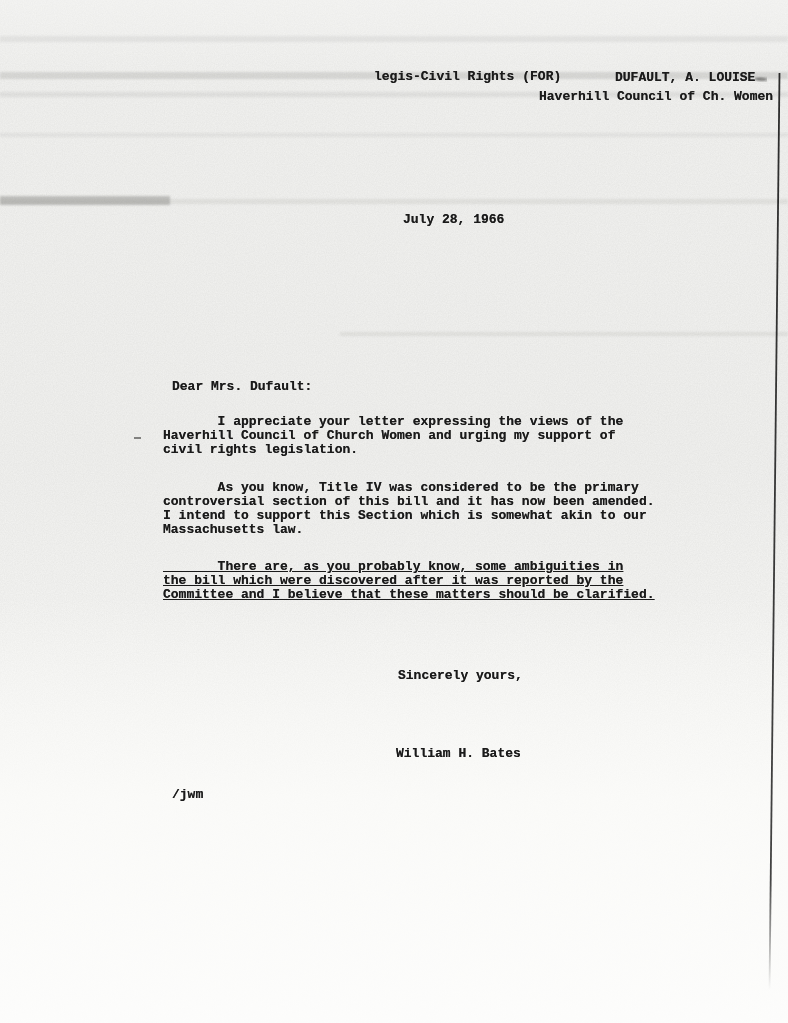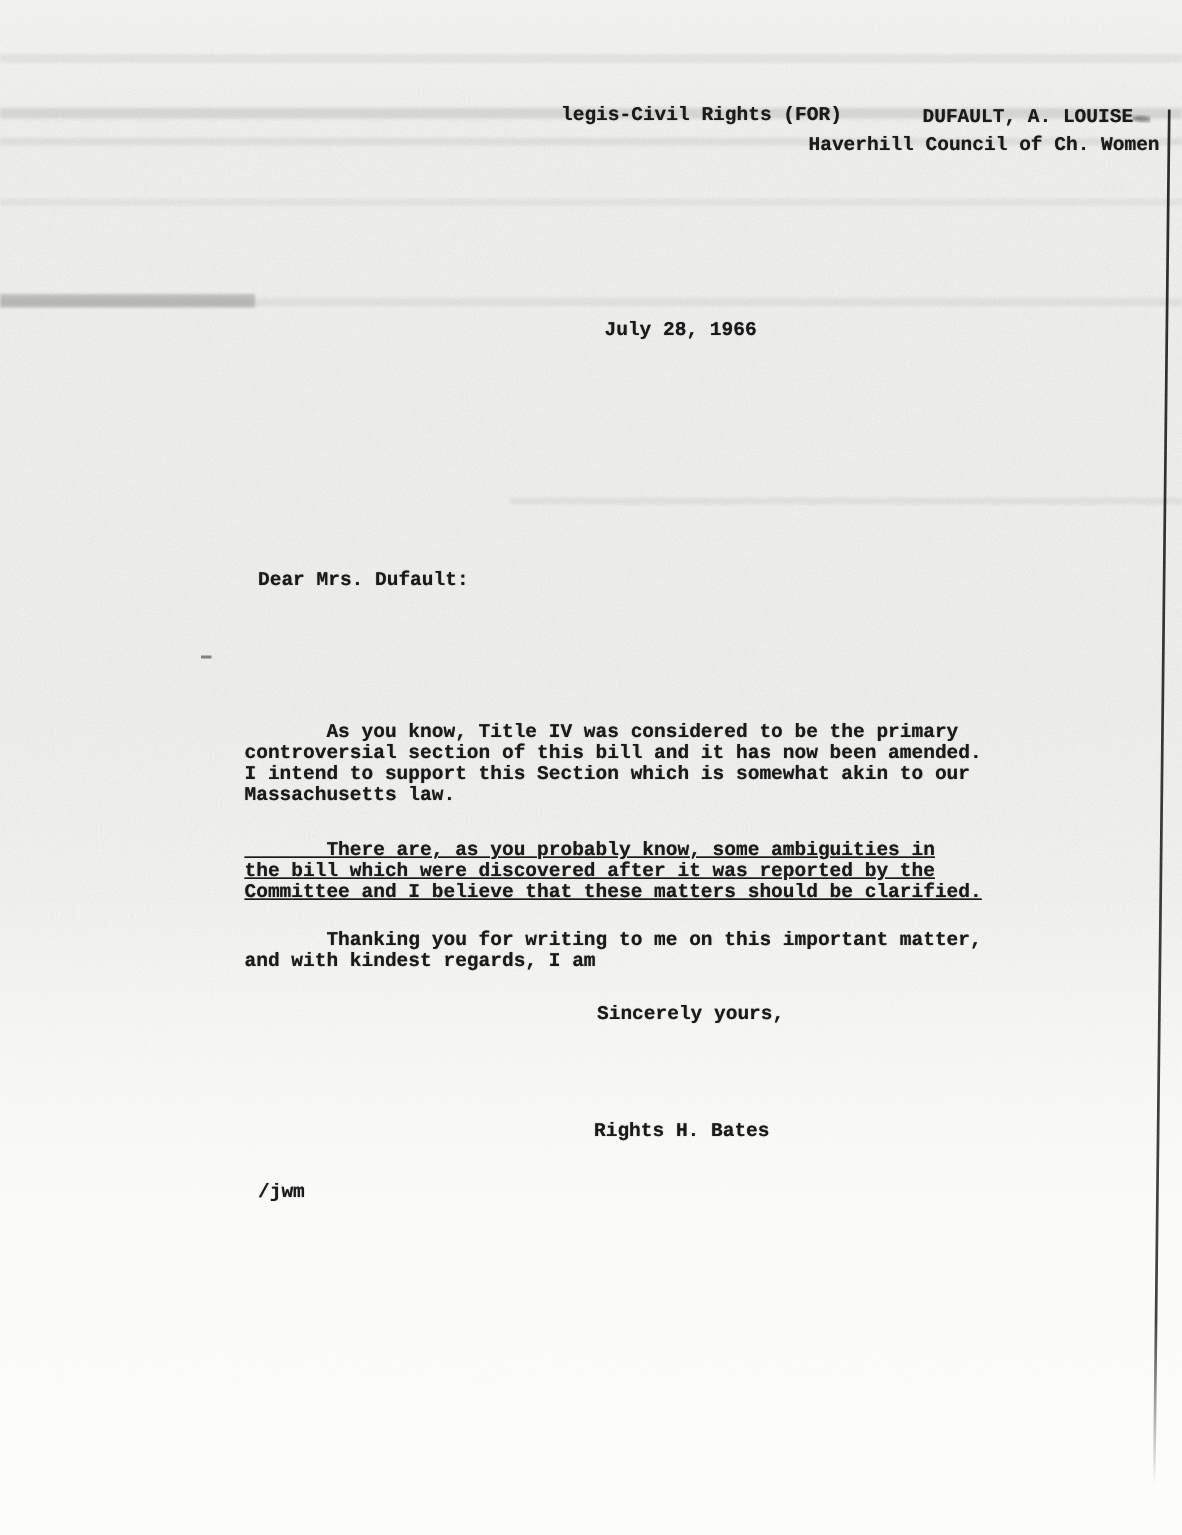--- a/index.html
+++ b/index.html
@@ -81,31 +81,32 @@
   <div class="band b7"></div>
   <div class="wash"></div>
 
   <div class="typeline header-subject">legis-Civil Rights (FOR)</div>
   <div class="typeline header-name">DUFAULT, A. LOUISE</div>
   <div class="typeline header-org">Haverhill Council of Ch. Women</div>
   <div class="smudge"></div>
 
   <div class="typeline date">July 28, 1966</div>
   <div class="typeline salutation">Dear Mrs. Dufault:</div>
+  <div class="typeline p1">       I appreciate your letter expressing the views of the
+Haverhill Council of Church Women and urging my support of
+civil rights legislation.</div>
   <div class="typeline p2">       As you know, Title IV was considered to be the primary
 controversial section of this bill and it has now been amended.
 I intend to support this Section which is somewhat akin to our
 Massachusetts law.</div>
   <div class="typeline p3">       There are, as you probably know, some ambiguities in
 the bill which were discovered after it was reported by the
 Committee and I believe that these matters should be clarified.</div>
-  <div class="typeline p4">       Thanking you for writing to me on this important matter,
-and with kindest regards, I am</div>
   <div class="typeline closing">Sincerely yours,</div>
-  <div class="typeline signature">Rights H. Bates</div>
+  <div class="typeline signature">William H. Bates</div>
   <div class="typeline typist">/jwm</div>
 
   <div class="dash-artifact"></div>
 
   <svg class="edge" width="788" height="1023" aria-hidden="true">
     <defs>
       <linearGradient id="edgeFade" x1="0" y1="0" x2="0" y2="1">
         <stop offset="0" stop-color="#1b1b1b" stop-opacity="0.92"></stop>
         <stop offset="0.88" stop-color="#1b1b1b" stop-opacity="0.82"></stop>
         <stop offset="1" stop-color="#1b1b1b" stop-opacity="0"></stop>

